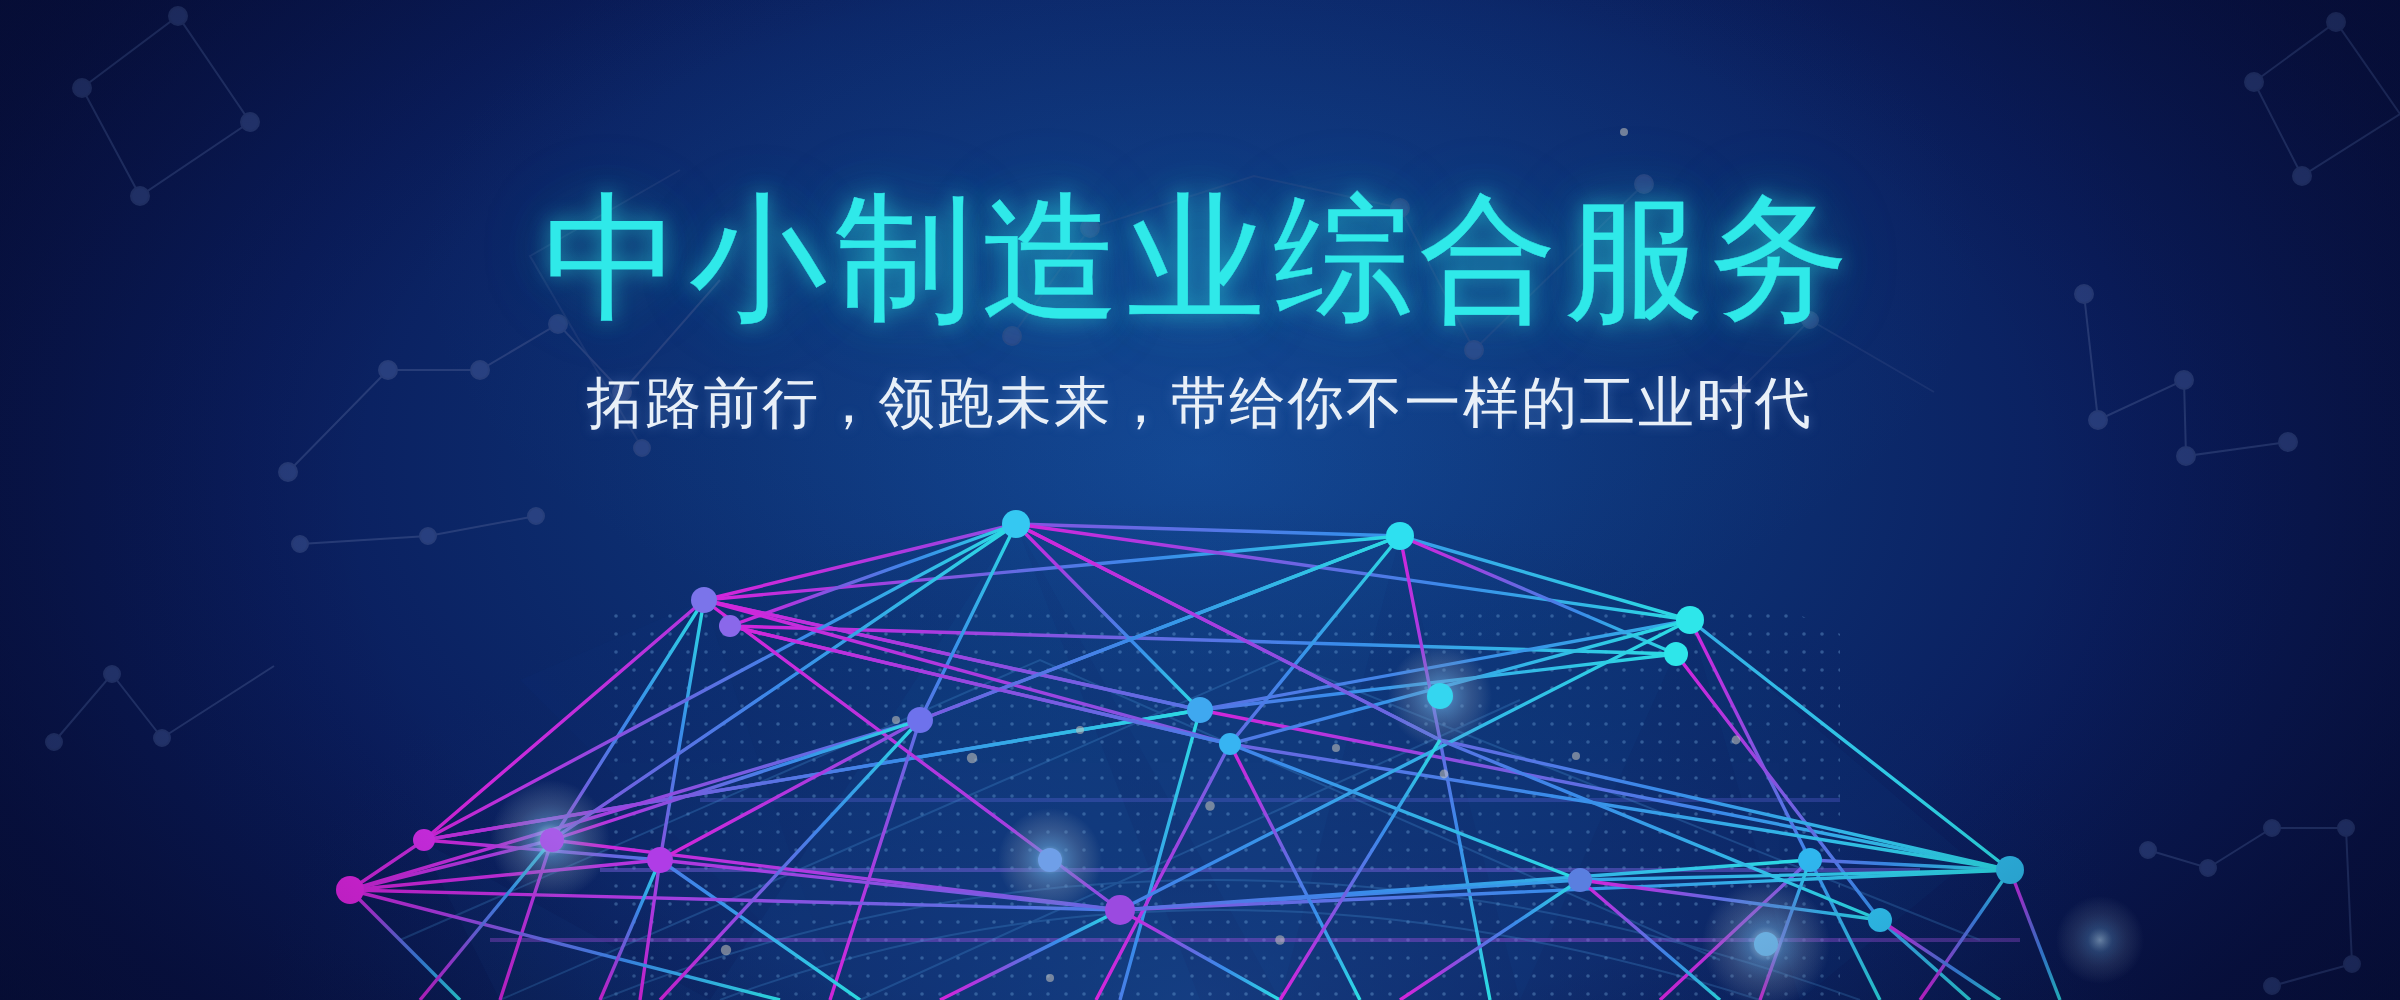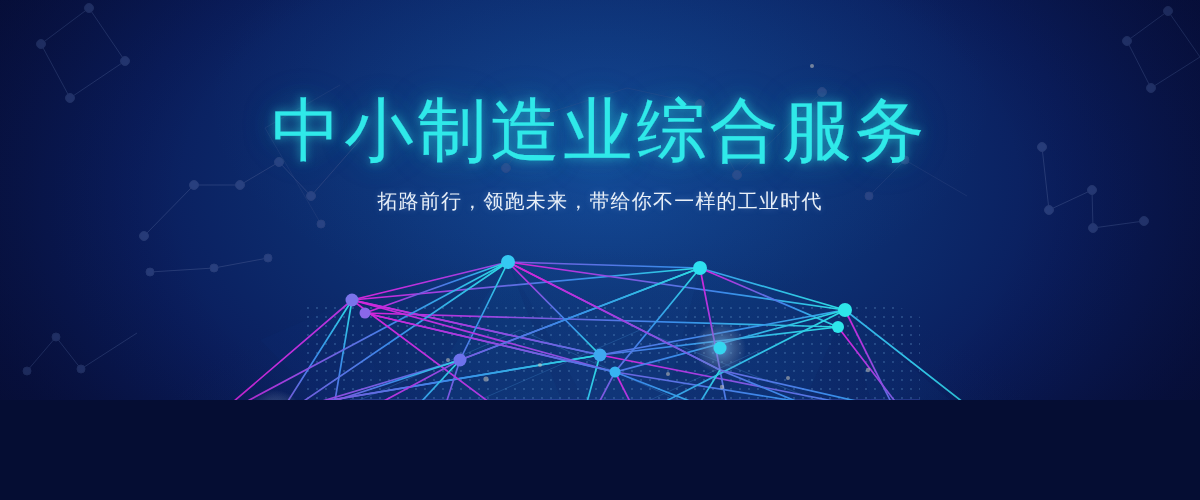--- a/index.html
+++ b/index.html
@@ -1,21 +1,21 @@
 <!DOCTYPE html>
 <html><head>
 <meta charset="utf-8">
 <title>banner</title>
 <style>
   html,body{margin:0;padding:0;background:#050d33;}
   *{box-sizing:border-box;}
 
   #banner{
     position:relative;
-    width:1200px;height:400px;
+    width:1200px;height:500px;
     overflow:hidden;
     font-family:"DejaVu Sans","Liberation Sans",sans-serif;
     background:#be185d;
   }
 
   
   .bg-base{
     position:absolute;inset:0;
     background:
       radial-gradient(ellipse 820px 520px at 50% 46%, #12458f 0%, #0d3275 28%, #0a1d5c 58%, #081244 80%, #060e37 100%);
@@ -46,27 +46,28 @@
     line-height:1;
     letter-spacing:4px;
     color:#2fe9e9;
     font-weight:300;
     text-shadow:0 0 10px rgba(47,233,233,.55),0 0 26px rgba(47,233,233,.30),0 0 48px rgba(30,180,210,.18);
     white-space:nowrap;
     -webkit-text-stroke:0.2px #2fe9e9;
   }
   .subtitle{
     margin-top:26px;
-    font-size:20px;
+    font-size:28px;
     line-height:1;
     letter-spacing:1.2px;
     color:#e9f0f8;
     font-weight:400;
     text-shadow:0 0 6px rgba(140,190,255,.35);
     white-space:nowrap;
+    font-family:Liberation Mono, monospace;
   }
 </style>
 </head>
 <body>
 
 <div id="banner">
 
   <div class="bg-base"></div>
   <div class="bg-sheen"></div>
 

